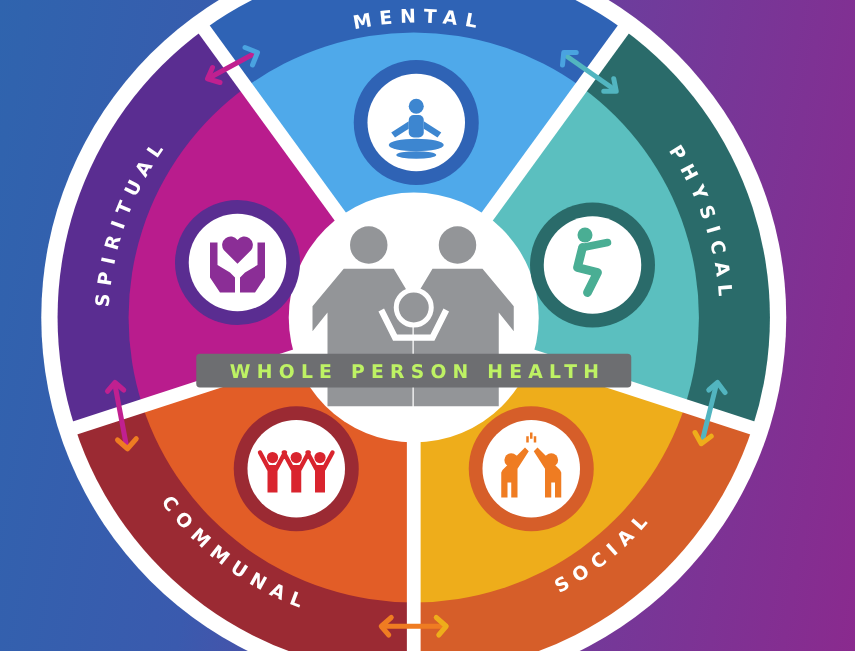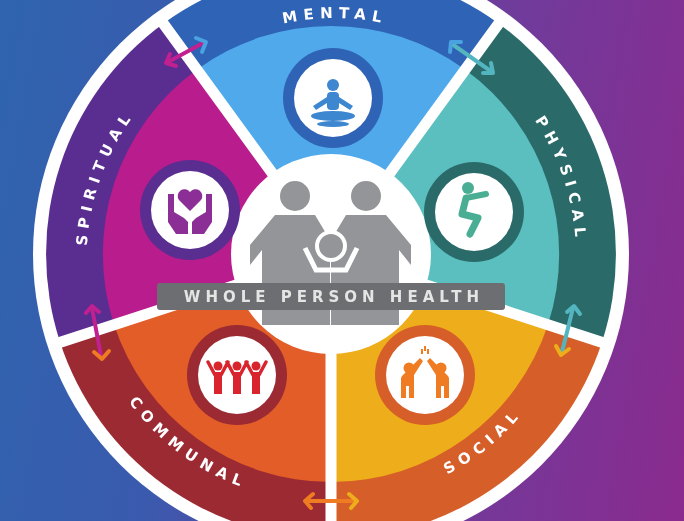--- a/index.html
+++ b/index.html
@@ -3,21 +3,21 @@
 <meta charset="utf-8">
 <style>
   html, body { margin: 0; padding: 0; }
   body { width: 684px; height: 521px; overflow: hidden; background: #ffffff; }
   .stage { position: relative; width: 684px; height: 521px; overflow: hidden;
            background: linear-gradient(100deg, #2f64ae 0%, #3a5aae 30%, #6a3f9e 60%, #8a2a8e 100%); }
   svg { position: absolute; left: 0; top: 0; }
   .label { font-family: "DejaVu Sans", sans-serif; font-weight: bold; fill: #ffffff; font-size: 15px; letter-spacing: 6px; }
   .banner { position: absolute; left: 157px; top: 283px; width: 348px; height: 27px;
             background: #6d6e71; border-radius: 3px; display: flex; align-items: center; justify-content: center;
-            font-family: "DejaVu Sans", sans-serif; font-weight: bold; color: #e5e5e5; font-size: 15px; letter-spacing: 5px;
+            font-family: "DejaVu Sans", sans-serif; font-weight: bold; color: #bef264; font-size: 15px; letter-spacing: 5px;
             padding-left: 6px; box-sizing: border-box; }
 </style>
 </head>
 <body>
 
 <div class="stage">
 <svg width="684" height="521" viewBox="0 0 684 521">
   <defs>
     <path id="arcMental" d="M 200 60 A 238 238 0 0 1 470 60"></path>
     <path id="arcPhysical" d="M 515 95 A 240 240 0 0 1 575 275"></path>

